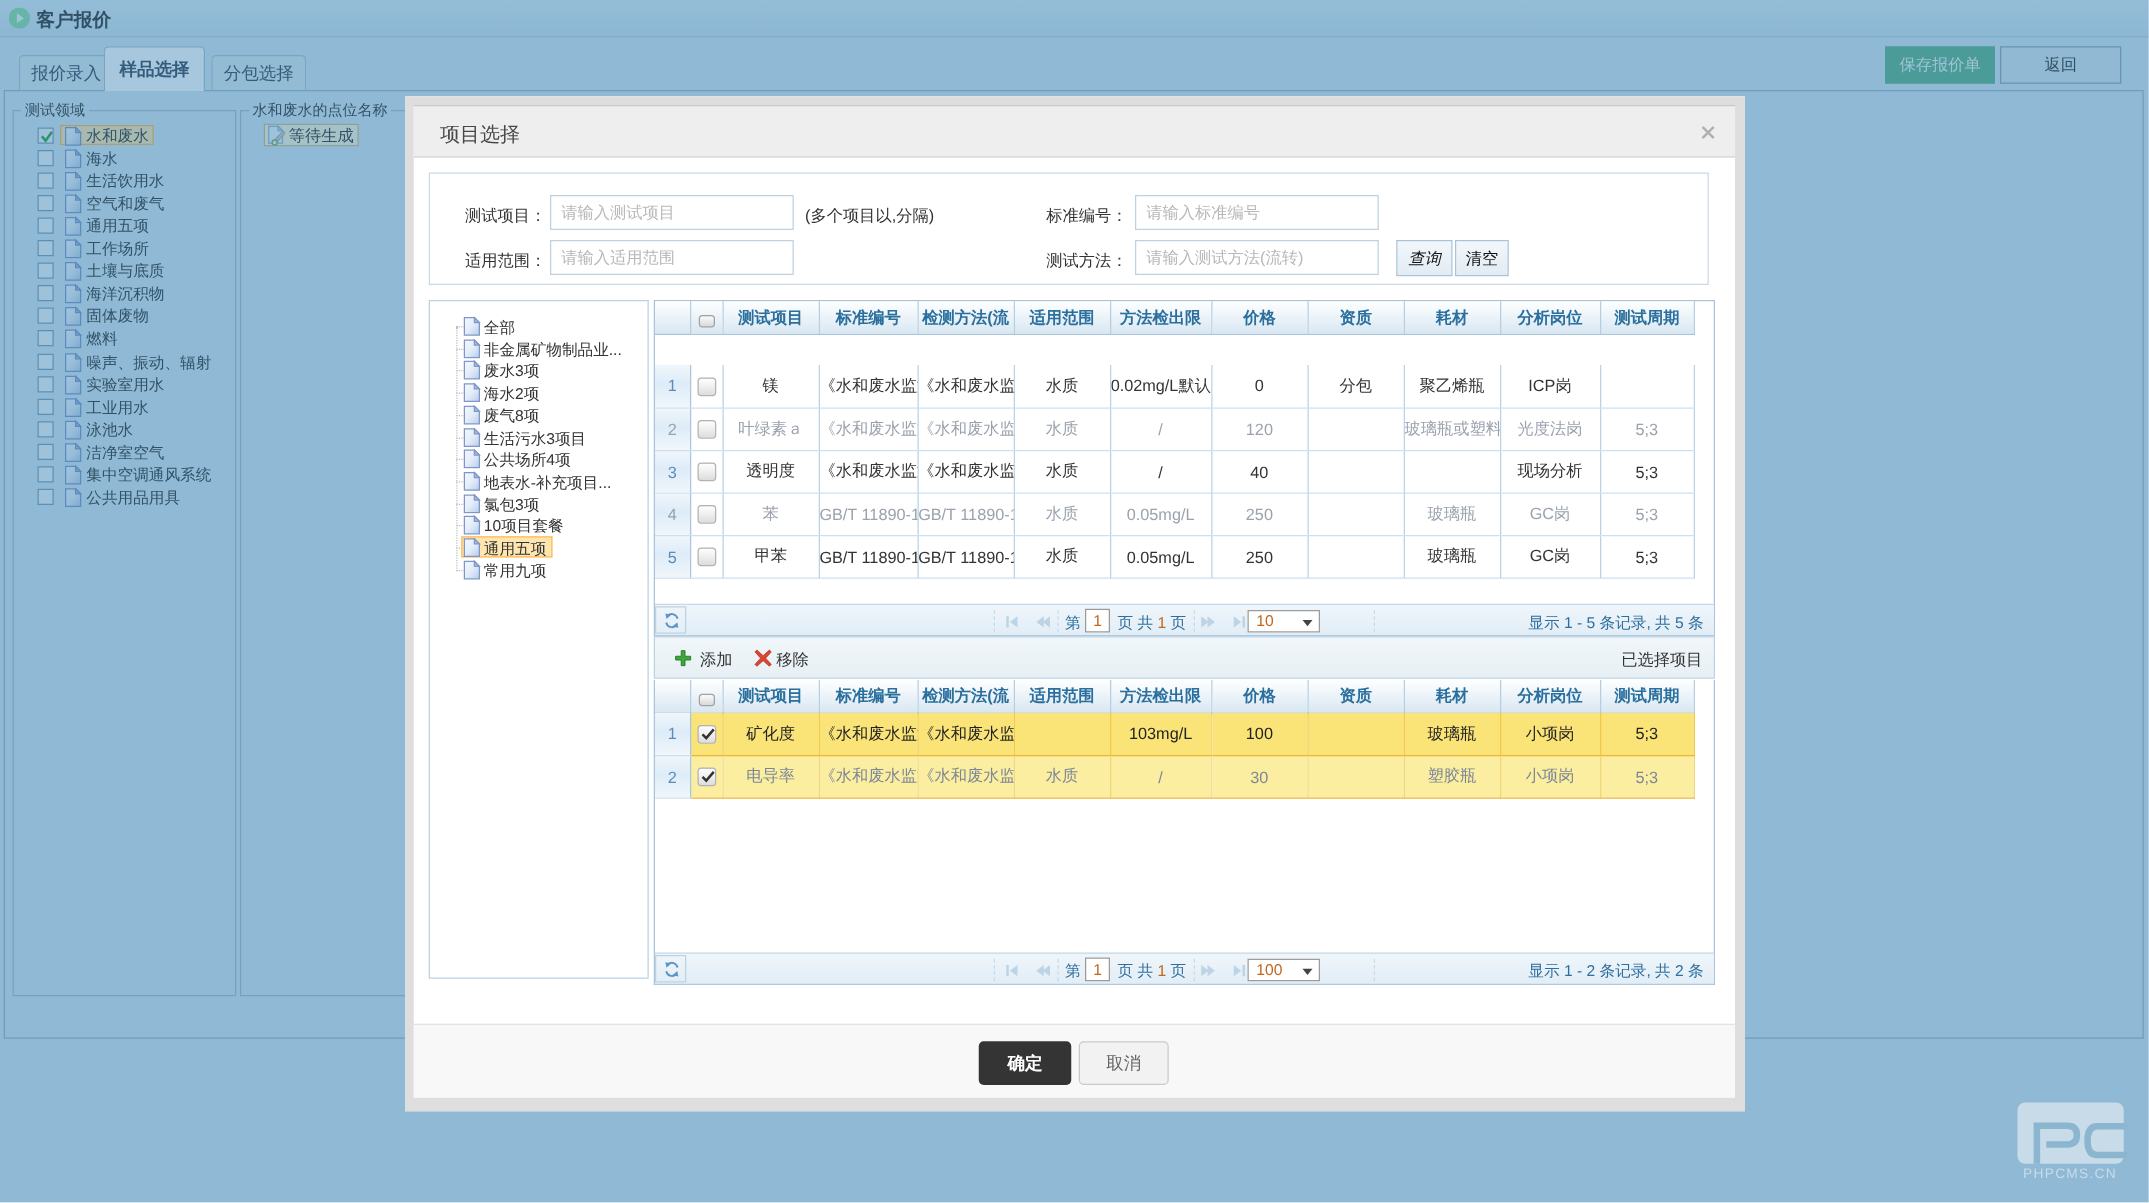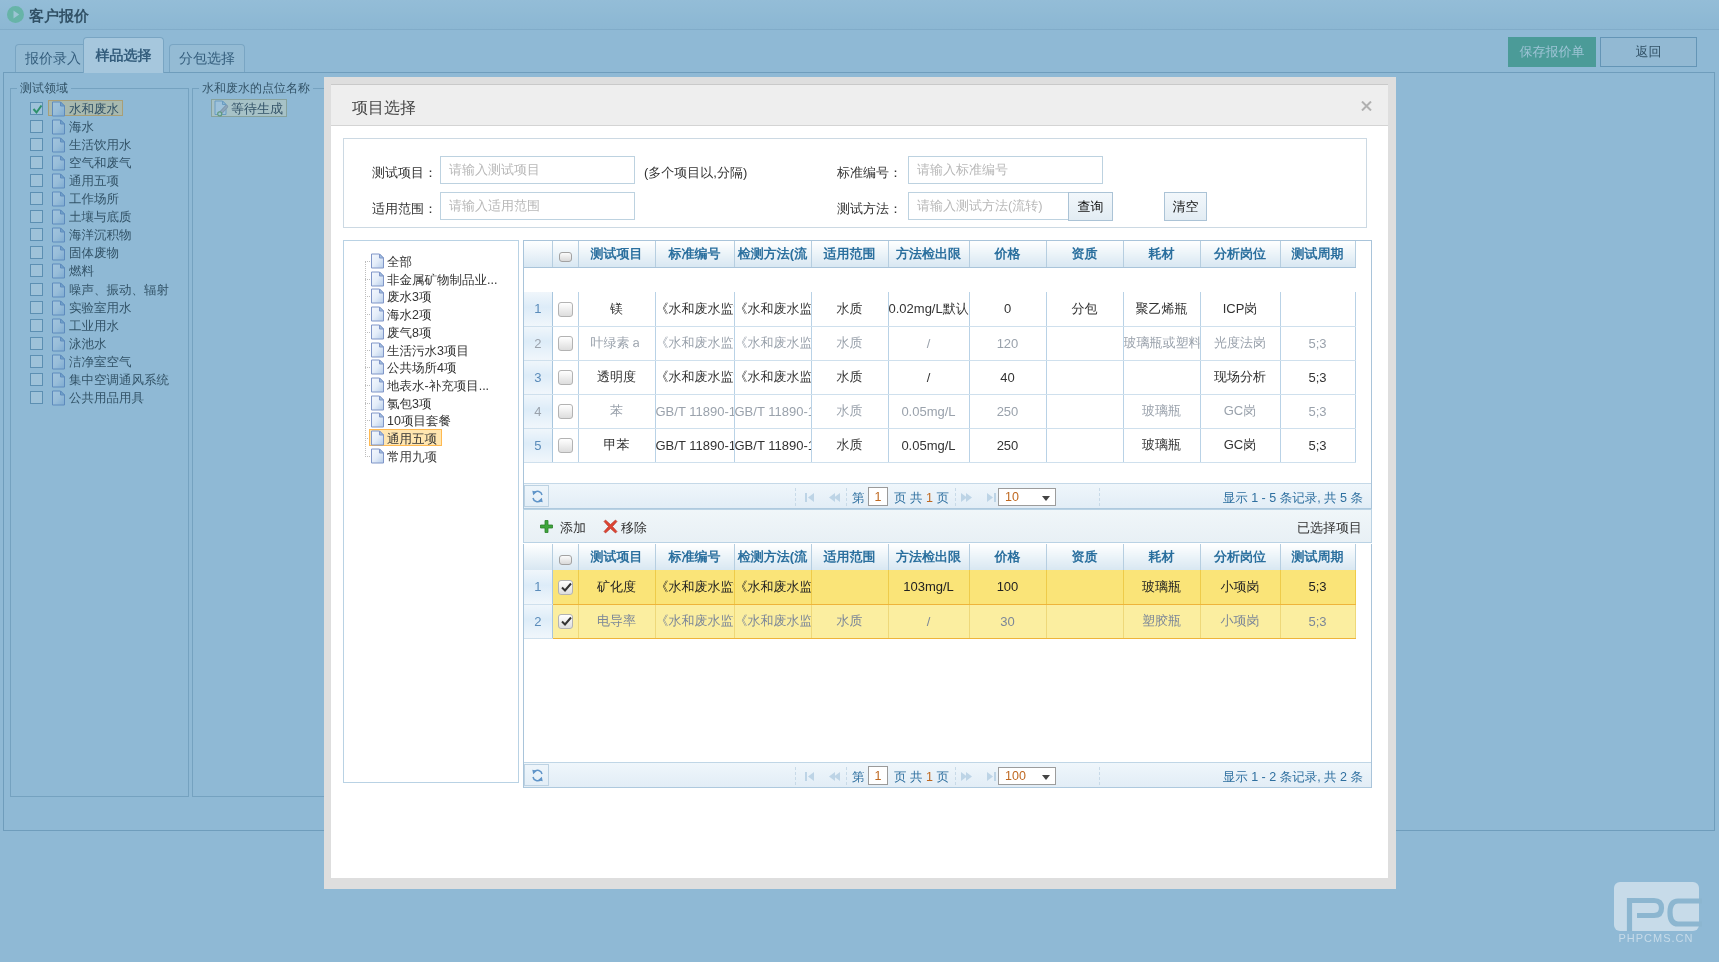--- a/index.html
+++ b/index.html
@@ -439,21 +439,21 @@
   <div id="searchbox">
     <div class="slabel" style="left:3px;top:25px;">测试项目：</div>
     <div class="sinput" style="left:96px;top:17px;">请输入测试项目</div>
     <div class="slabel" style="left:300px;top:25px;width:170px;text-align:left;color:#333;">(多个项目以,分隔)</div>
     <div class="slabel" style="left:468px;top:25px;">标准编号：</div>
     <div class="sinput" style="left:564px;top:17px;">请输入标准编号</div>
     <div class="slabel" style="left:3px;top:61px;">适用范围：</div>
     <div class="sinput" style="left:96px;top:53px;">请输入适用范围</div>
     <div class="slabel" style="left:468px;top:61px;">测试方法：</div>
     <div class="sinput" style="left:564px;top:53px;">请输入测试方法(流转)</div>
-    <div class="sbtn" style="left:724px;top:53px;">查询</div>
+    <div class="sbtn" style="left:773px;top:53px;font-style:italic;">查询</div>
     <div class="sbtn" style="left:820px;top:53px;width:43px;">清空</div>
   </div>
   <div id="treepanel">
       <div id="treeguides"></div>
       <div class="tstub" style="top:20px"></div>
       <div class="mtree-item" style="top:12px;"><span class="tico"><svg width="15" height="16" viewBox="0 0 15 16">
             <defs>
               <linearGradient id="pg" x1="0" y1="0" x2="1" y2="1">
                 <stop offset="0" stop-color="#f4f8fe"></stop>
                 <stop offset="0.5" stop-color="#e4edf9"></stop>
@@ -886,13 +886,17 @@
         <div class="nav" style="left:459px"><svg width="14" height="11" viewBox="0 0 14 11">
             <path d="M4 1 L10 5.5 L4 10 Z" fill="#bdd4e6"></path>
             <rect x="11" y="1" width="2" height="9" fill="#bdd4e6"></rect>
           </svg></div>
         <div class="dash" style="left:477px"></div>
         <div class="pgsel" style="left:474px">100</div>
         <div class="dash" style="left:575px"></div>
         <div class="pgright">显示 1 - 2 条记录, 共 2 条</div>
       </div>
   </div>
+  <div id="mfooter">
+    <div id="btnok">确定</div>
+    <div id="btncancel">取消</div>
+  </div>
 </div>
 
 </body></html>

